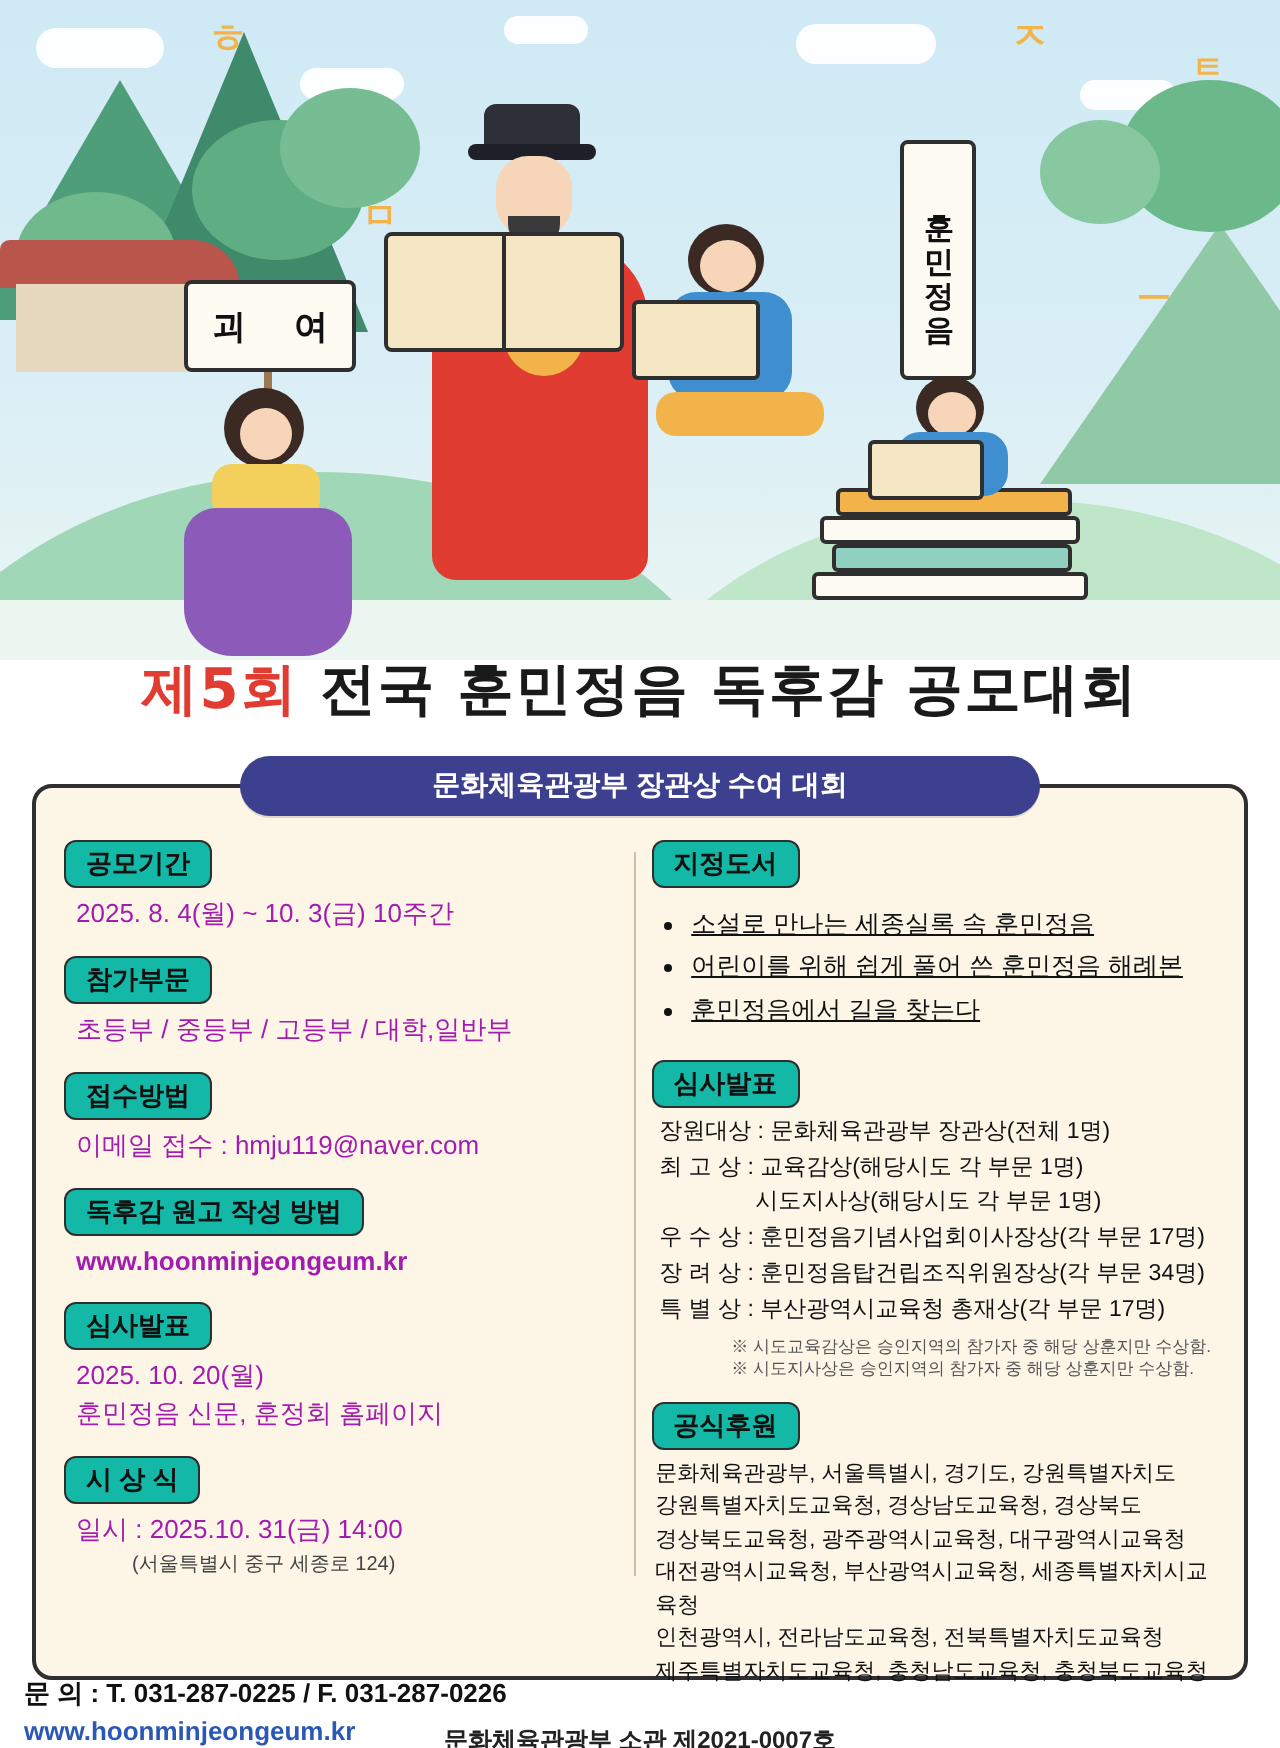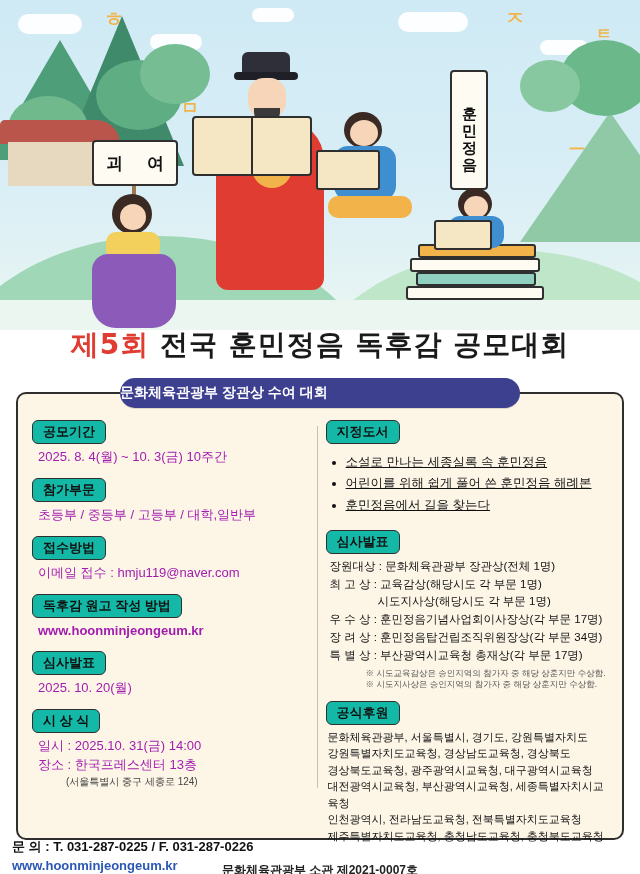--- a/index.html
+++ b/index.html
@@ -43,21 +43,21 @@
     font-family:"DejaVu Sans", sans-serif;
     font-size:28px; font-weight:bold; color:#1a1a1a; letter-spacing:1px;
     white-space:nowrap;
   }
   .title-banner .t .hl { color:#e03c31; }
 
   
   .award-strip {
     position:absolute; left:120px; top:378px; width:400px; height:30px;
     background:#3d3f8f; border-radius:15px;
-    display:flex; align-items:center; justify-content:flex-start;
+    display:flex; align-items:center; justify-content:center;
     color:#fff; font-size:14px; font-weight:bold;
     box-shadow:0 1px 0 rgba(0,0,0,.12);
     z-index:5;
   }
 
   
   .panel {
     position:absolute; left:16px; top:392px; width:608px; height:448px;
     background:#fdf6e7; border:2px solid #2f2f2f; border-radius:10px;
     padding:26px 14px 10px 14px;
@@ -216,26 +216,26 @@
       </div>
 
       <div class="block">
         <div class="tag">독후감 원고 작성 방법</div>
         <div class="body big" style="font-weight:bold;">www.hoonminjeongeum.kr</div>
       </div>
 
       <div class="block">
         <div class="tag">심사발표</div>
         <div class="body big">2025. 10. 20(월)</div>
+        <div class="body big">훈민정음 신문, 훈정회 홈페이지</div>
       </div>
 
       <div class="block">
         <div class="tag">시 상 식</div>
         <div class="body big">일시 : 2025.10. 31(금) 14:00</div>
-        <div class="body big">장소 : 한국프레스센터 13층</div>
         <div class="small" style="padding-left:34px;">(서울특별시 중구 세종로 124)</div>
       </div>
 
     </div>
 
     <div class="divider"></div>
 
     <div class="col col-right">
 
       <div class="block">

